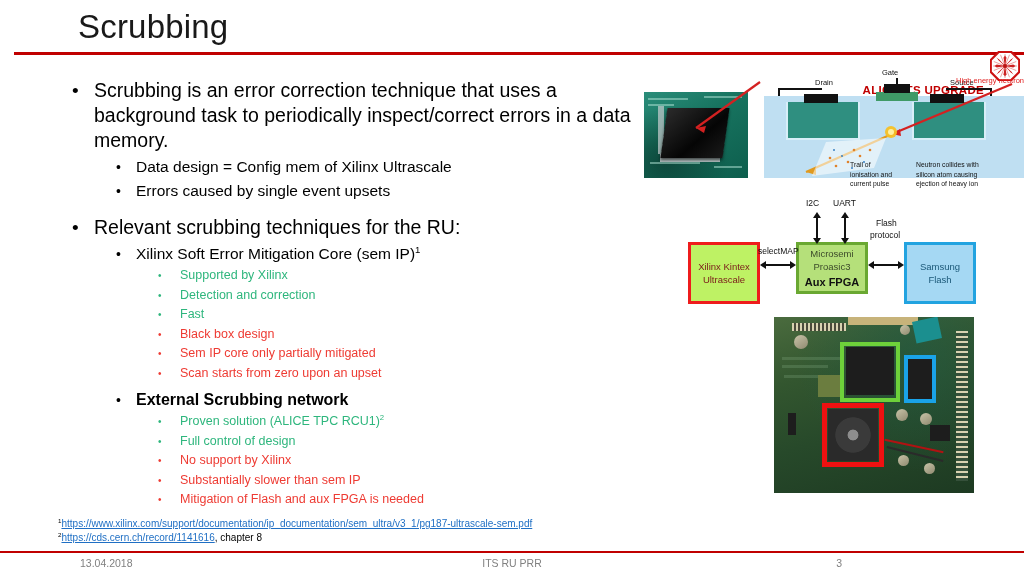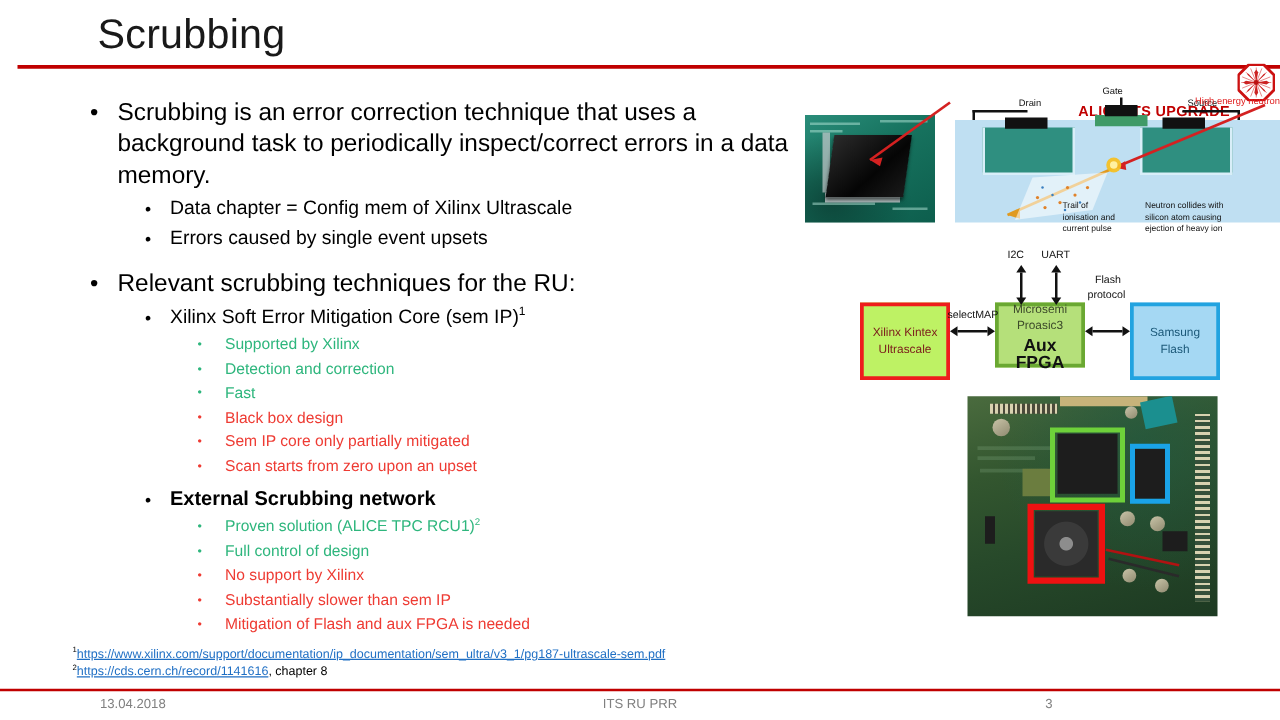--- a/index.html
+++ b/index.html
@@ -166,21 +166,21 @@
   .blk {
     position: absolute;
     box-sizing: border-box;
     display: flex; flex-direction: column;
     align-items: center; justify-content: center;
     font-size: 9.5px; line-height: 13px; text-align: center;
   }
   #blk-kintex { left: 0; top: 46px; width: 72px; height: 62px; background: #bef264; border: 3px solid #ee1c1c; color: #7a1a1a; }
   #blk-aux    { left: 108px; top: 46px; width: 72px; height: 52px; background: #b5e07a; border: 3px solid #6aa832; color: #3c4a2a; }
   #blk-flash  { left: 216px; top: 46px; width: 72px; height: 62px; background: #a5d8f3; border: 3px solid #22a3e0; color: #1b5878; }
-  #aux-sub { font-weight: bold; color: #111; margin-top: 3px; font-size: 14px; }
+  #aux-sub { font-weight: bold; color: #111; margin-top: 3px; font-size: 11px; }
   .blk-lbl { position: absolute; font-size: 8.5px; color: #111; white-space: nowrap; }
   .arrow-h { position: absolute; height: 1.5px; background: #111; }
   .arrow-v { position: absolute; width: 1.5px; background: #111; }
   .ahead { position: absolute; width: 0; height: 0; }
   .ahead-l { border-top: 4px solid transparent; border-bottom: 4px solid transparent; border-right: 6px solid #111; }
   .ahead-r { border-top: 4px solid transparent; border-bottom: 4px solid transparent; border-left: 6px solid #111; }
   .ahead-u { border-left: 4px solid transparent; border-right: 4px solid transparent; border-bottom: 6px solid #111; }
   .ahead-d { border-left: 4px solid transparent; border-right: 4px solid transparent; border-top: 6px solid #111; }
 
   
@@ -255,21 +255,21 @@
 
   <div id="content">
 
     <div class="b l1">
       <span class="dot">•</span>
       <span class="txt">Scrubbing is an error correction technique that uses a background task to periodically inspect/correct errors  in a data memory.</span>
     </div>
 
     <div class="b l2">
       <span class="dot">•</span>
-      <span class="txt">Data chapter = Config mem of Xilinx Ultrascale</span>
+      <span class="txt">Data design = Config mem of Xilinx Ultrascale</span>
     </div>
 
     <div class="b l2">
       <span class="dot">•</span>
       <span class="txt">Errors caused by single event upsets</span>
     </div>
 
     <div class="gap-a"></div>
 
     <div class="b l1">

